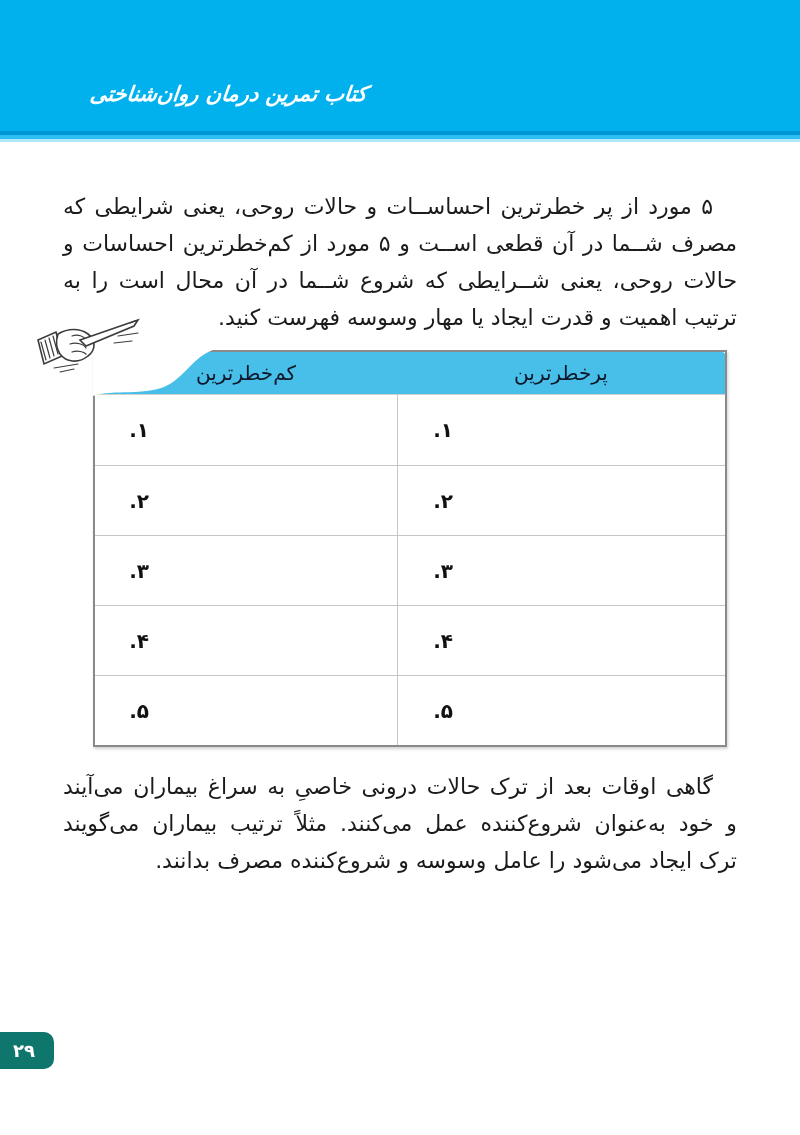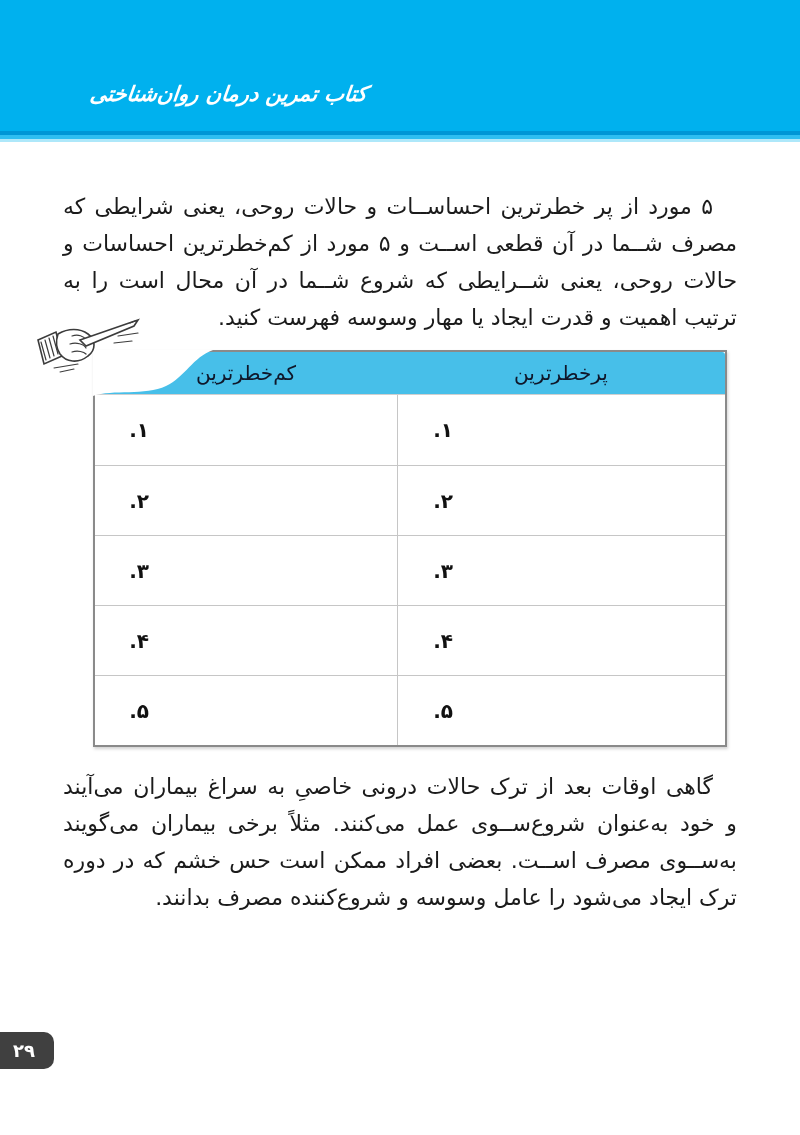--- a/index.html
+++ b/index.html
@@ -83,21 +83,21 @@
     font-weight: bold; font-size: 20px; color: #111;
   }
   .td .num { margin-right: 0; }
   .td-most .num { margin-right: 272px; }   
   .td-least .num { margin-right: 248px; }
 
   
   .page-badge {
     position: absolute; left: 0; top: 1032px;
     width: 54px; height: 37px;
-    background: #404040;
+    background: #0f766e;
     border-radius: 0 10px 10px 0;
     display: flex; align-items: center; justify-content: center;
     padding-right: 6px;
   }
   .page-badge span { color: #fff; font-weight: bold; font-size: 18px; }
 </style>
 </head>
 <body>
 
 <div class="page">
@@ -176,22 +176,21 @@
           <span class="num">۵.</span>
         </div>
       <div class="td td-least">
           <span class="num">۵.</span>
         </div>
     </div>
   </div>
 
   <div class="para para-body">
     <span class="tline first">گاهی اوقات بعد از ترک حالات درونی خاصیِ به سراغ بیماران می‌آیند</span>
-    <span class="tline">و خود به‌عنوان شروع‌ســوی عمل می‌کنند. مثلاً برخی بیماران می‌گویند</span>
-    <span class="tline">به‌ســوی مصرف اســت. بعضی افراد ممکن است حس خشم که در دوره</span>
+    <span class="tline">و خود به‌عنوان شروع‌کننده عمل می‌کنند. مثلاً ترتیب بیماران می‌گویند</span>
     <span class="tline last">ترک ایجاد می‌شود را عامل وسوسه و شروع‌کننده مصرف بدانند.</span>
   </div>
 
   <div class="page-badge">
     <span>۲۹</span>
   </div>
 
 </div>
 
 </body></html>

